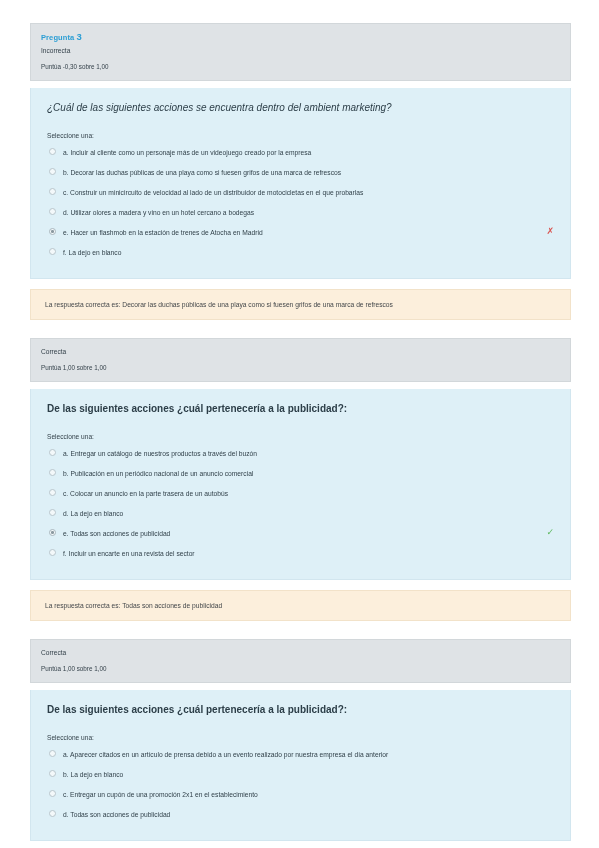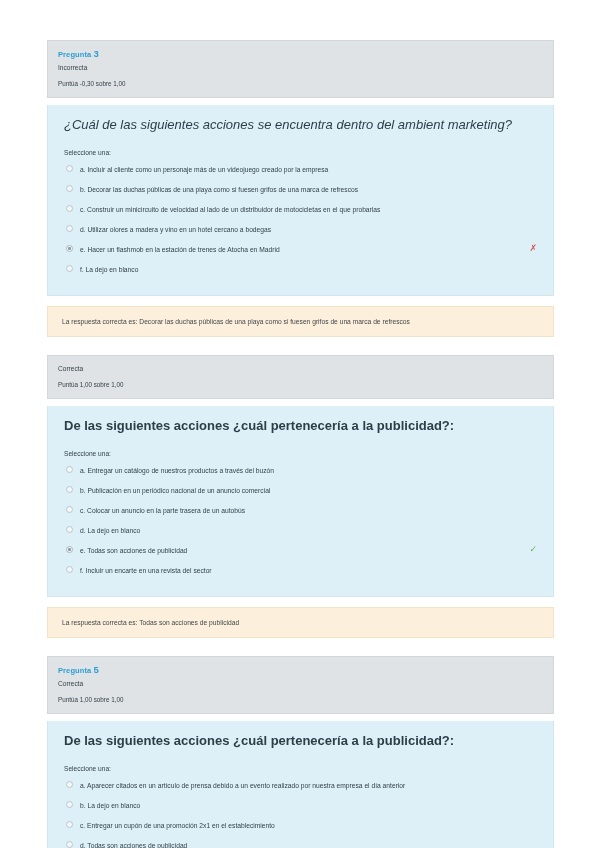--- a/index.html
+++ b/index.html
@@ -10,21 +10,21 @@
   body {
     width: 599px;
     height: 848px;
     font-family: "Liberation Sans", "DejaVu Sans", sans-serif;
     color: #333333;
     overflow: hidden;
   }
   .page {
     width: 599px;
     height: 848px;
-    padding: 18px;
+    padding: 1px;
     box-sizing: border-box;
     background: #ffffff;
   }
   .question-block {
     margin: 0 27px 0 29px;
   }
   .q-spacer-top { height: 22px; }
   .q-gap { height: 18px; }
 
   
@@ -63,21 +63,21 @@
   .q-body {
     background: #def0f7;
     border: 1px solid #d2e6ef;
     border-top: none;
     margin-top: 7px;
     padding: 14px 12px 13px 12px;
     box-sizing: border-box;
     position: relative;
   }
   .q-text {
-    font-size: 13px;
+    font-size: 10px;
     font-weight: bold;
     color: #2c3e48;
     line-height: 12px;
     margin: 0 0 16px 4px;
     font-style: normal;
   }
   .q-text.italic { font-style: italic; font-weight: normal; }
   .q-prompt {
     font-size: 6.6px;
     color: #34424b;
@@ -241,24 +241,20 @@
           </ul>
     </div>
     <div class="feedback">
       <div class="feedback-text">La respuesta correcta es: Todas son acciones de publicidad</div>
     </div>
     <div class="q-gap"></div>
   </div>
 
   <div class="question-block">
     <div class="q-header">
-      <div class="q-header-title">
-        <span>Pregunta</span>
-        <span class="qnum">5</span>
-      </div>
       <div class="q-state">Correcta</div>
       <div class="q-grade">Puntúa 1,00 sobre 1,00</div>
     </div>
     <div class="q-body">
       <div class="q-text">De las siguientes acciones ¿cuál pertenecería a la publicidad?:</div>
       <div class="q-prompt">Seleccione una:</div>
       <ul class="answers">
             <li class="answer-row">
               <span class="radio"></span>
               <span class="answer-label">a. Aparecer citados en un artículo de prensa debido a un evento realizado por nuestra empresa el día anterior</span>

